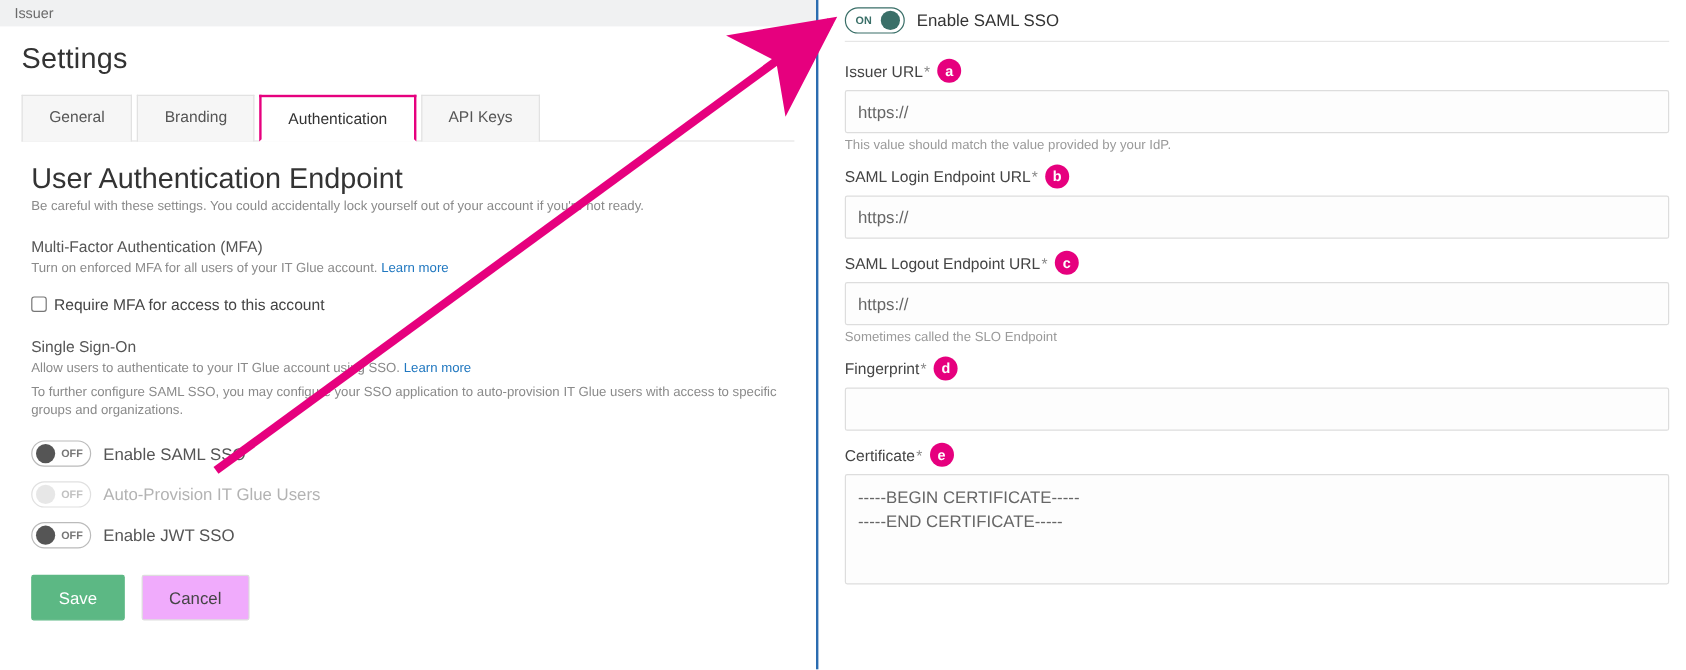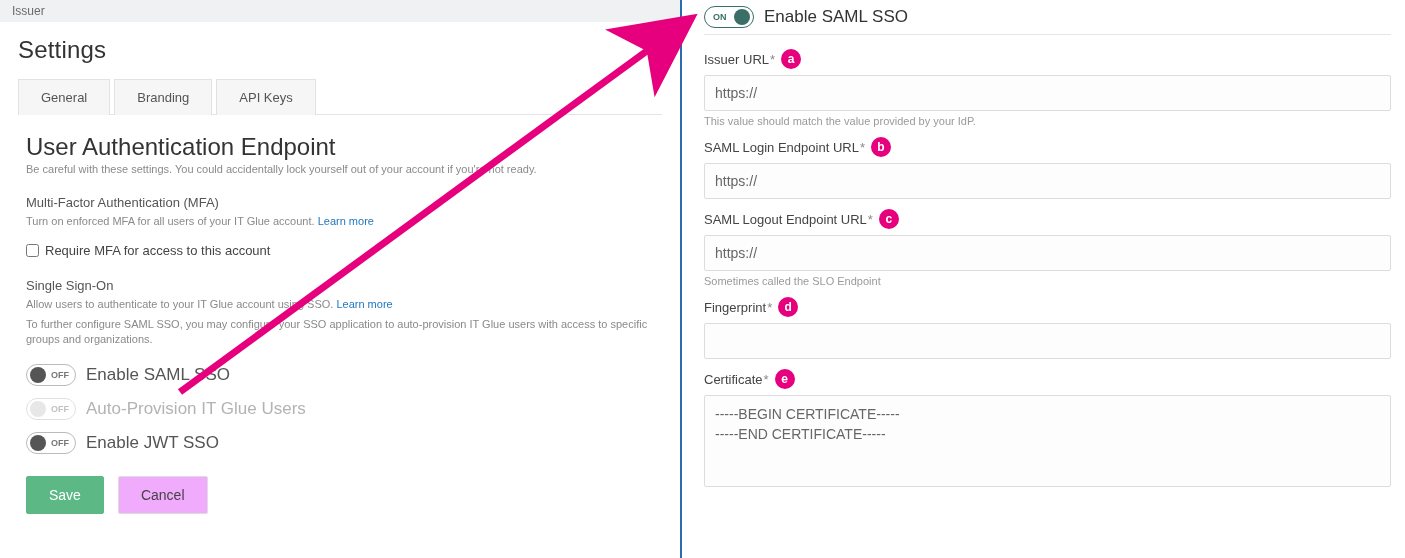--- a/index.html
+++ b/index.html
@@ -120,21 +120,21 @@
     border-radius: 50%;
     background: #555;
     position: absolute;
   }
   .toggle.off .knob { left: 3px; }
   .toggle.off .txt { margin-left: 24px; }
   .toggle.on { border-color: #3a6f68; }
   .toggle.on .knob { right: 3px; background:#3a6f68; }
   .toggle.on .txt { margin-left: 8px; color:#3a6f68; }
   .toggle.disabled { opacity: .45; cursor: not-allowed; }
-  .toggle-label { margin-left: 10px; font-size: 17px; color: #555; }
+  .toggle-label { margin-left: 10px; font-size: 14px; color: #555; }
   .toggle-row.disabled .toggle-label { color: #b3b3b3; }
   .button-row { padding: 4px 0 0 26px; display: flex; gap: 14px; }
   .btn {
     padding: 10px 22px;
     font-size: 14px;
     border: 1px solid #ddd;
     border-radius: 2px;
     cursor: pointer;
     background: #f0abfc;
     color: #444;
@@ -191,20 +191,21 @@
 
 <div class="container">
 
   <div class="left-panel">
     <div class="top-bar">Issuer</div>
     <div class="page-title">Settings</div>
 
     <div class="tabs">
       <div class="tab">General</div>
       <div class="tab">Branding</div>
+      <div class="tab active">Authentication</div>
       <div class="tab">API Keys</div>
     </div>
 
     <div class="section">
       <div class="section-title">User Authentication Endpoint</div>
       <div class="section-sub">Be careful with these settings. You could accidentally lock yourself out of your account if you're not ready.</div>
 
       <div class="sub-heading">Multi-Factor Authentication (MFA)</div>
       <div class="help-text">
         <span>Turn on enforced MFA for all users of your IT Glue account.</span>

